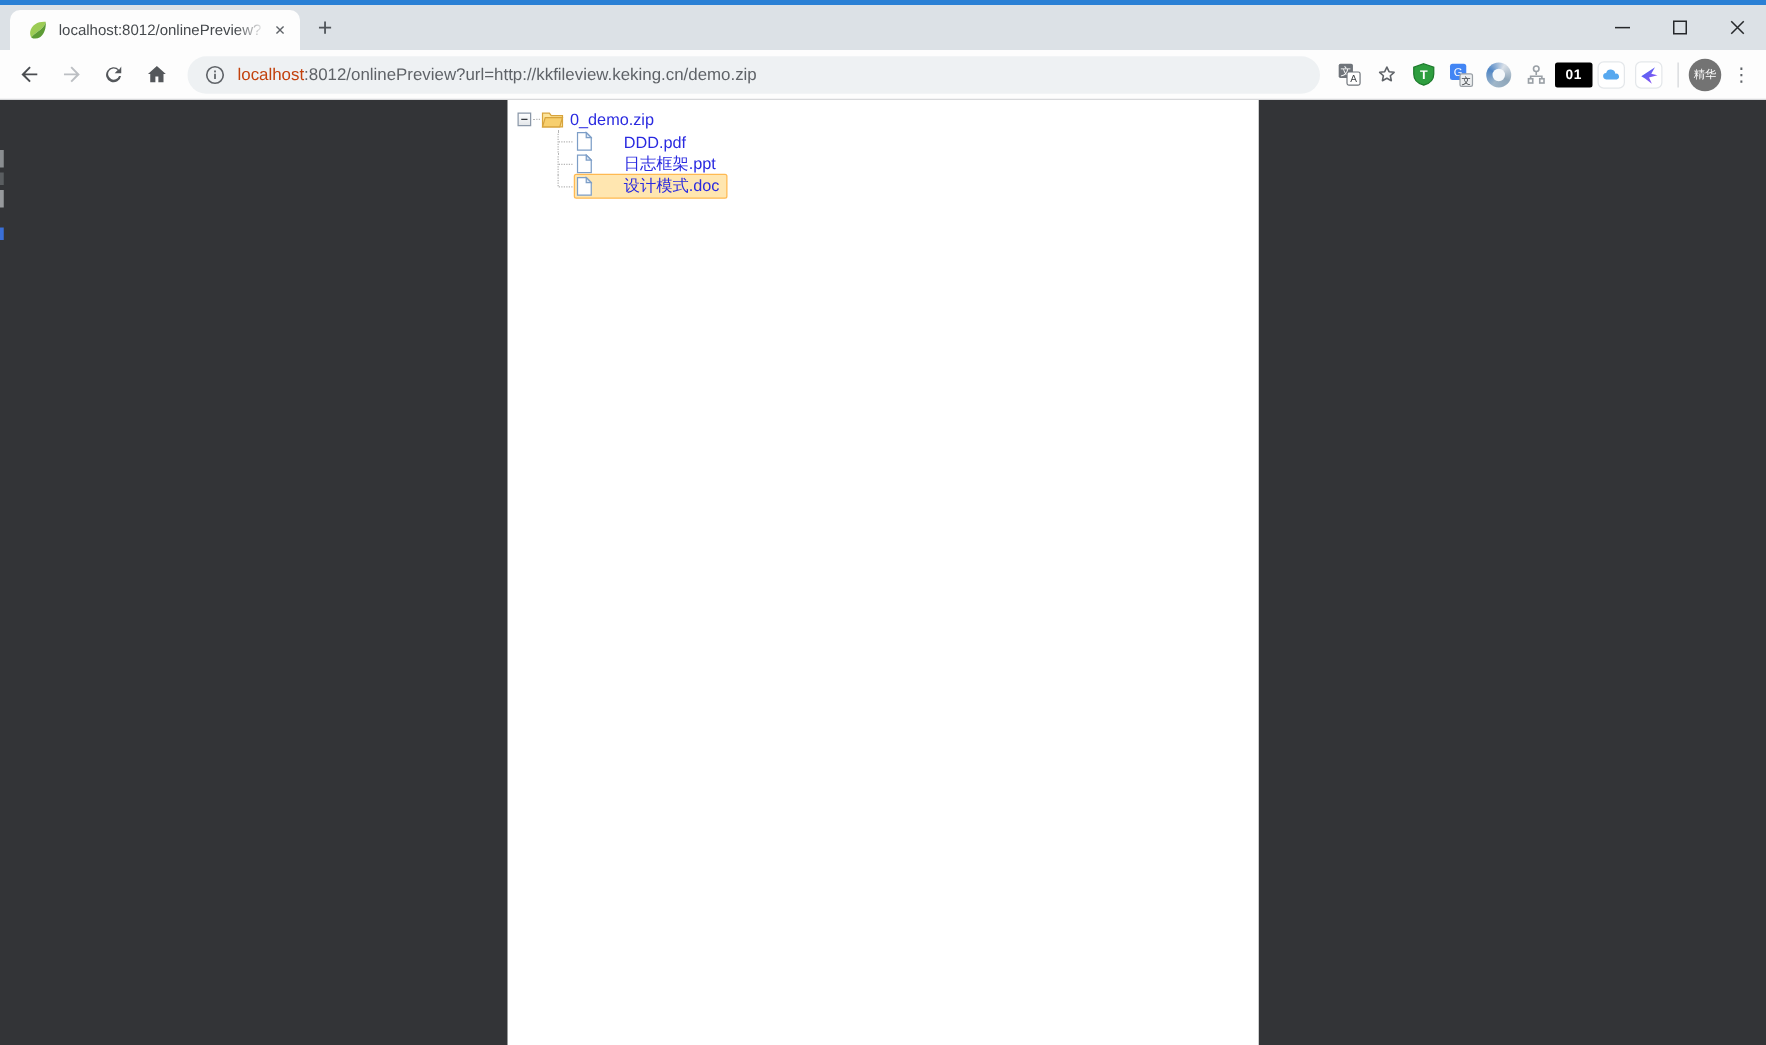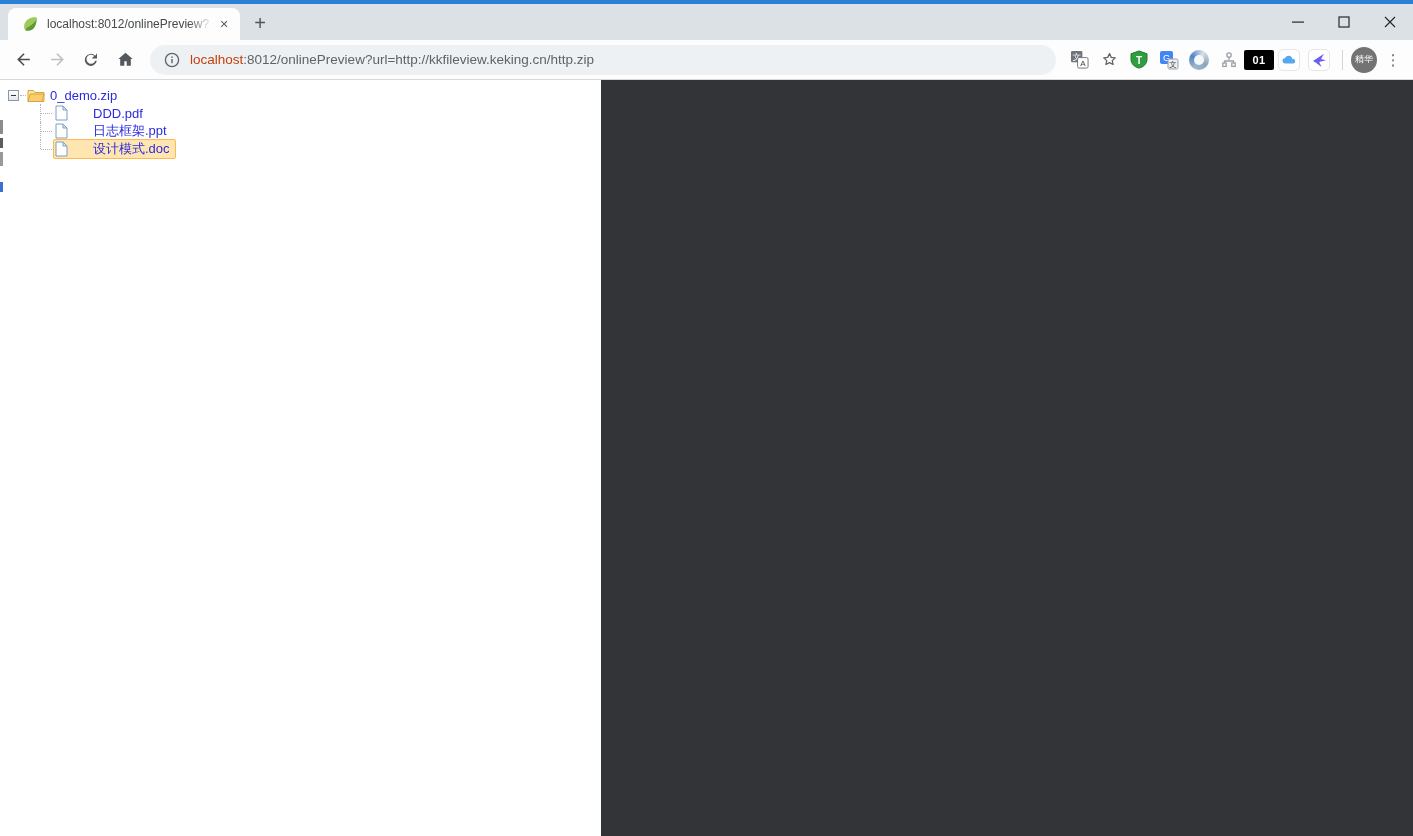--- a/index.html
+++ b/index.html
@@ -39,21 +39,21 @@
              font-size:11px; display:flex; align-items:center; justify-content:center; letter-spacing:.5px; }
   .tile { width:22px; height:22px; background:#fff; border:1px solid #e4e7ea; border-radius:5px;
           display:flex; align-items:center; justify-content:center; }
   .vsep { width:1px; height:20px; background:#d4d6d9; margin:0 8px; }
   .avatar { width:26px; height:26px; border-radius:50%; background:#737373; color:#fff; font-size:9px;
             display:flex; align-items:center; justify-content:center; cursor:pointer; }
   .menu-dots { width:24px; height:30px; display:flex; align-items:center; justify-content:center;
                color:#5f6368; font-size:15px; letter-spacing:0; cursor:pointer; margin-left:4px; }
 
   
-  .content { flex:1; background:#333437; position:relative; display:flex; overflow:hidden; }
+  .content { flex:1; background:#333437; position:relative; display:flex; justify-content:center; overflow:hidden; }
   .doc-panel { width:601px; background:#ffffff; height:100%; padding:6px 4px 0 8px; }
 
   
   .edge-strip { position:absolute; left:0; top:0; width:3px; height:100%; }
   .edge-strip .seg { position:absolute; left:0; width:3px; }
 
   
   .tree { font-size:13px; }
   .tnode { display:flex; align-items:center; height:18px; }
   .expander { width:11px; height:11px; border:1px solid #8a97a8; background:linear-gradient(#ffffff,#e4e7ea);
@@ -128,21 +128,21 @@
           <path d="M12 3.5 3 11.5h2.3V20h5.2v-5.8h3v5.8h5.2v-8.5H21z" fill="#54575b"></path>
         </svg>
     </div>
 
     <div class="url-pill">
       <svg width="16" height="16" viewBox="0 0 16 16">
         <circle cx="8" cy="8" r="6.6" fill="none" stroke="#5f6368" stroke-width="1.3"></circle>
         <rect x="7.3" y="7" width="1.4" height="4.2" fill="#5f6368"></rect>
         <rect x="7.3" y="4.4" width="1.4" height="1.5" fill="#5f6368"></rect>
       </svg>
-      <span class="url-text"><span class="url-host">localhost</span><span class="url-rest">:8012/onlinePreview?url=http://kkfileview.keking.cn/http.zip</span></span>
+      <span class="url-text"><span class="url-host">localhost</span><span class="url-rest">:8012/onlinePreview?url=http://kkfileview.keking.cn/demo.zip</span></span>
     </div>
 
     <div class="page-actions">
       <div class="ext-btn">
         <svg width="19" height="19" viewBox="0 0 20 20">
           <rect x="1" y="1" width="12" height="12" rx="1.5" fill="#6f747a"></rect>
           <text x="7" y="10.5" font-size="9" fill="#ffffff" text-anchor="middle">文</text>
           <rect x="8" y="8" width="11" height="11" rx="1.5" fill="#ffffff" stroke="#6f747a"></rect>
           <text x="13.5" y="16.5" font-size="8.5" fill="#3c4043" text-anchor="middle">A</text>
         </svg>

